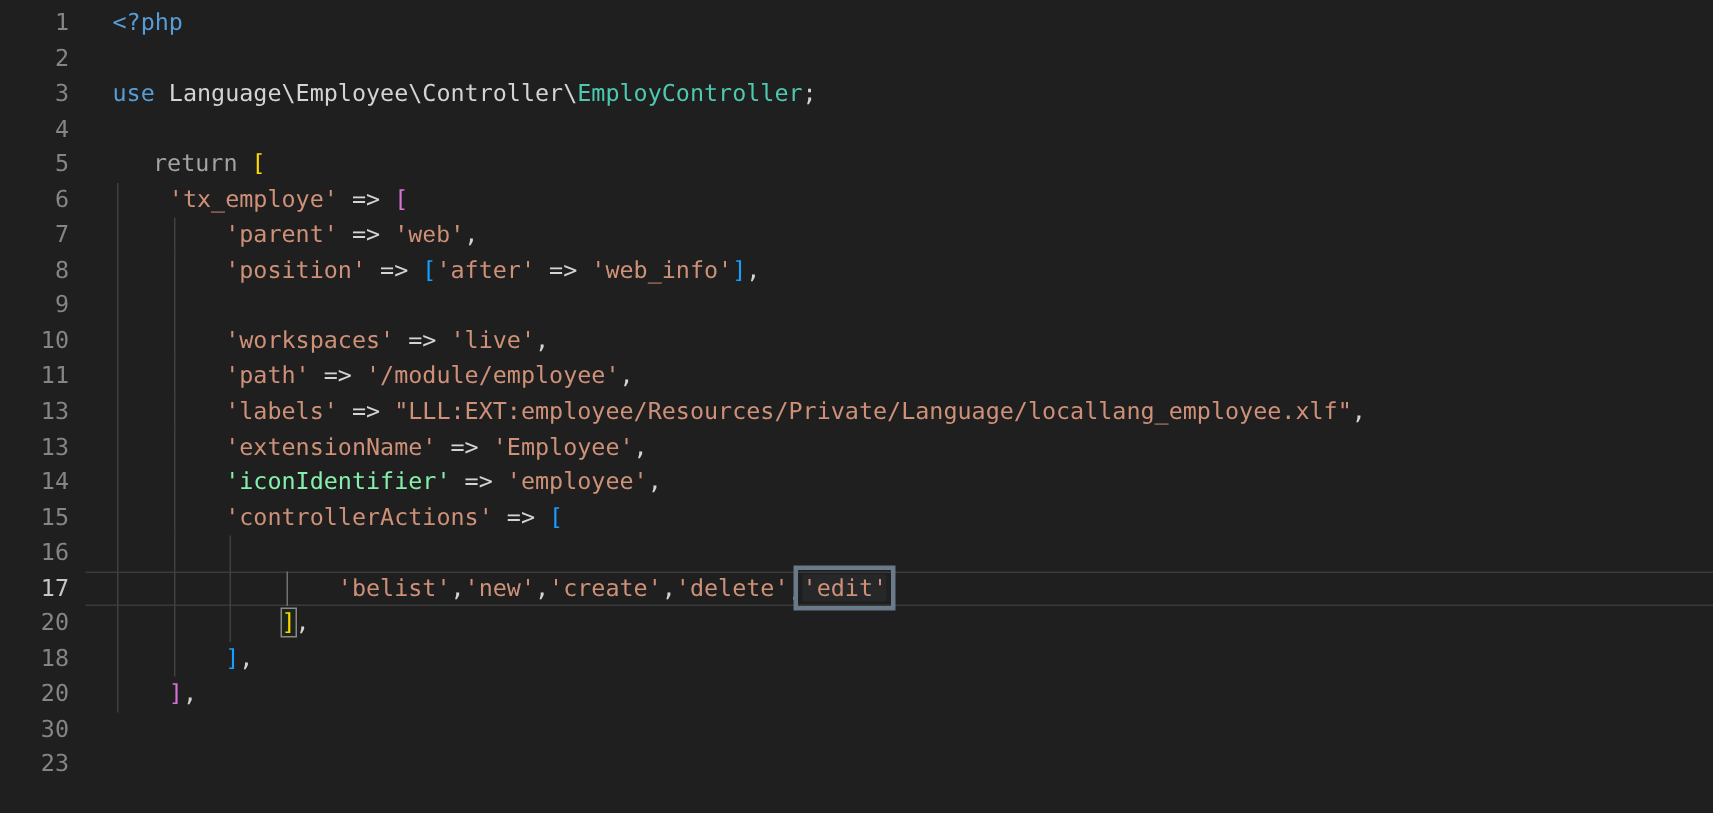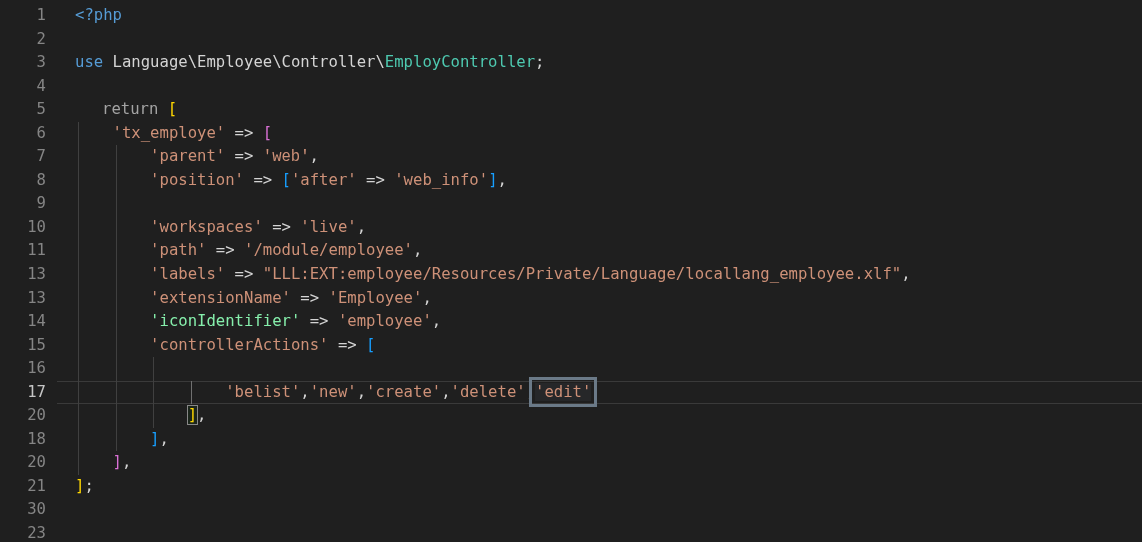--- a/index.html
+++ b/index.html
@@ -167,24 +167,20 @@
       <div class="guide" style="left: 115.56px;"></div>
       <span class="num">18</span>
       <span class="code"><span style="color: rgb(212, 212, 212);">        </span><span style="color: rgb(23, 159, 255);">]</span><span style="color: rgb(212, 212, 212);">,</span></span>
     </div>
     <div class="line">
       <div class="guide" style="left: 78px;"></div>
       <span class="num">20</span>
       <span class="code"><span style="color: rgb(212, 212, 212);">    </span><span style="color: rgb(218, 112, 214);">]</span><span style="color: rgb(212, 212, 212);">,</span></span>
     </div>
     <div class="line">
-      <span class="num">21</span>
-      <span class="code"><span style="color: rgb(255, 215, 0);">]</span><span style="color: rgb(212, 212, 212);">;</span></span>
-    </div>
-    <div class="line">
       <span class="num">30</span>
       <span class="code"></span>
     </div>
     <div class="line">
       <span class="num">23</span>
       <span class="code"></span>
     </div>
   </div>
 
 </body></html>

